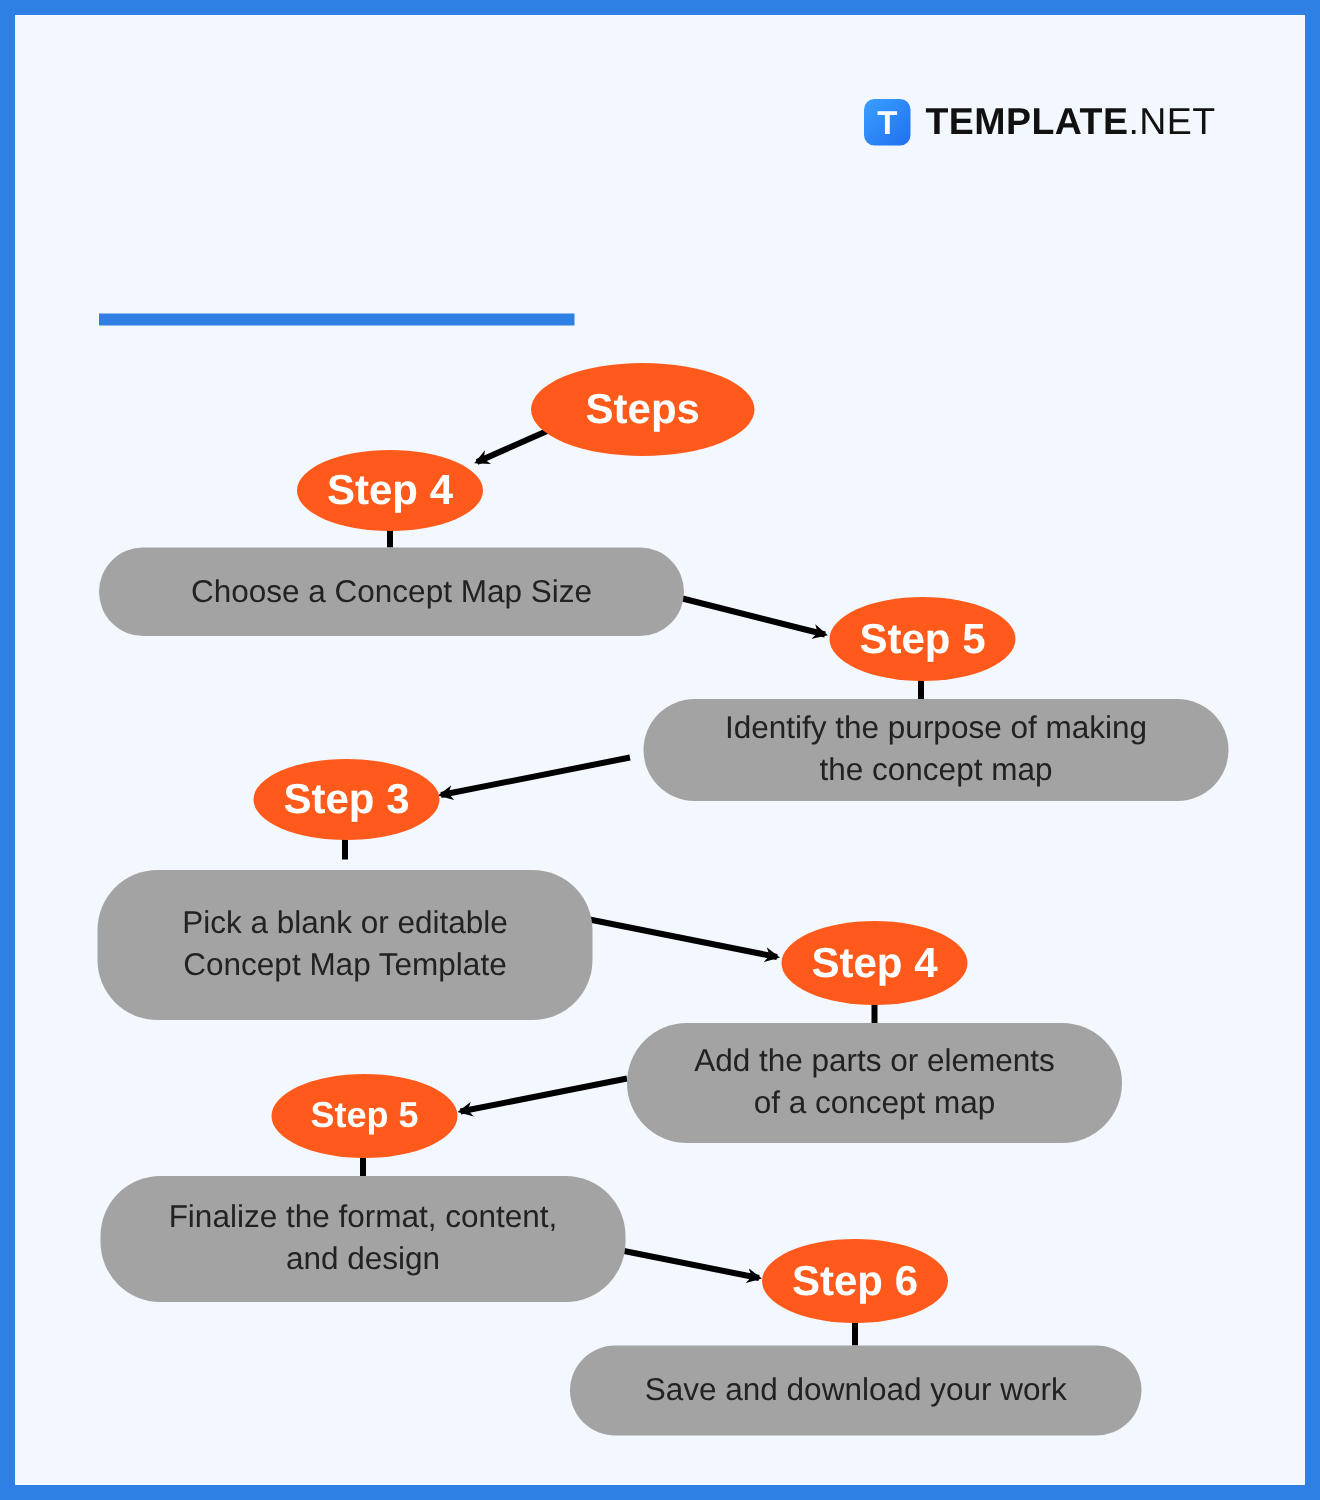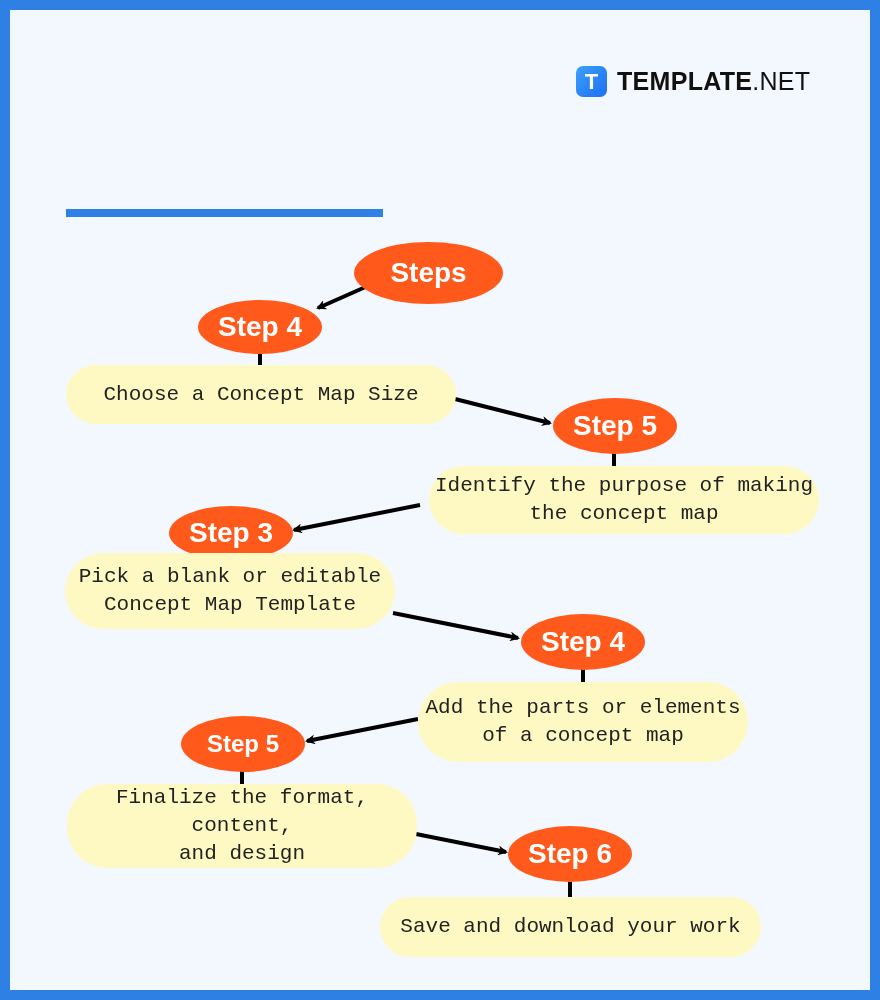--- a/index.html
+++ b/index.html
@@ -6,21 +6,21 @@
     body { width: 880px; height: 1000px; position: relative; overflow: hidden; background: #2f80e4; font-family: "Liberation Sans", sans-serif; }
     .frame { position: absolute; left: 10px; top: 10px; width: 860px; height: 980px; background: #f3f8fe; }
     .title { position: absolute; left: 66px; top: 66px; font-family: "Liberation Sans", sans-serif; font-size: 43px; line-height: 56px; color: #111; margin: 0; font-weight: 400; letter-spacing: 0.2px; }
     .underline { position: absolute; left: 66px; top: 209px; width: 317px; height: 8px; background: #2f80e4; }
     .logo { position: absolute; left: 576px; top: 66px; display: flex; align-items: center; }
     .logo-mark { width: 31px; height: 31px; border-radius: 7px; background: linear-gradient(135deg, #3aa0ff, #1f6ff0); color: #fff; font-weight: 700; font-size: 22px; display: flex; align-items: center; justify-content: center; font-family: "Liberation Sans", sans-serif; }
     .logo-text { margin-left: 10px; font-size: 25px; color: #111; font-family: "Liberation Sans", sans-serif; letter-spacing: 0.3px; }
     .logo-text b { font-weight: 700; }
     svg.connectors { position: absolute; left: 0; top: 0; width: 880px; height: 1000px; pointer-events: none; }
     .node { position: absolute; background: #ff5a1b; color: #fff; border-radius: 50%; display: flex; align-items: center; justify-content: center; font-family: "Liberation Sans", sans-serif; font-weight: 700; }
-    .pill { position: absolute; background: #fef9c3; border-radius: 40px; color: #222; font-family: Liberation Mono, monospace; font-size: 21px; line-height: 28px; display: flex; align-items: center; justify-content: center; text-align: center; white-space: pre-line; }
+    .pill { position: absolute; background: #a3a3a3; border-radius: 40px; color: #222; font-family: Liberation Sans, sans-serif; font-size: 21px; line-height: 28px; display: flex; align-items: center; justify-content: center; text-align: center; white-space: pre-line; }
   </style>
 </head>
 <body>
 
 <div class="frame"></div>
 
 <div class="title">
 </div>
 <div class="underline"></div>
 
@@ -69,21 +69,21 @@
 
 <div class="node" style="left:553px; top:398px; width:124px; height:56px; font-size:28px;">
   <span>Step 5</span>
 </div>
 <div class="pill" style="left:429px; top:466px; width:390px; height:68px;">Identify the purpose of making
 the concept map</div>
 
 <div class="node" style="left:169px; top:506px; width:124px; height:54px; font-size:28px;">
   <span>Step 3</span>
 </div>
-<div class="pill" style="left:65px; top:553px; width:330px; height:76px;">Pick a blank or editable
+<div class="pill" style="left:65px; top:580px; width:330px; height:100px;">Pick a blank or editable
 Concept Map Template</div>
 
 <div class="node" style="left:521px; top:614px; width:124px; height:56px; font-size:28px;">
   <span>Step 4</span>
 </div>
 <div class="pill" style="left:418px; top:682px; width:330px; height:80px;">Add the parts or elements
 of a concept map</div>
 
 <div class="node" style="left:181px; top:716px; width:124px; height:56px; font-size:24px;">
   <span>Step 5</span>

